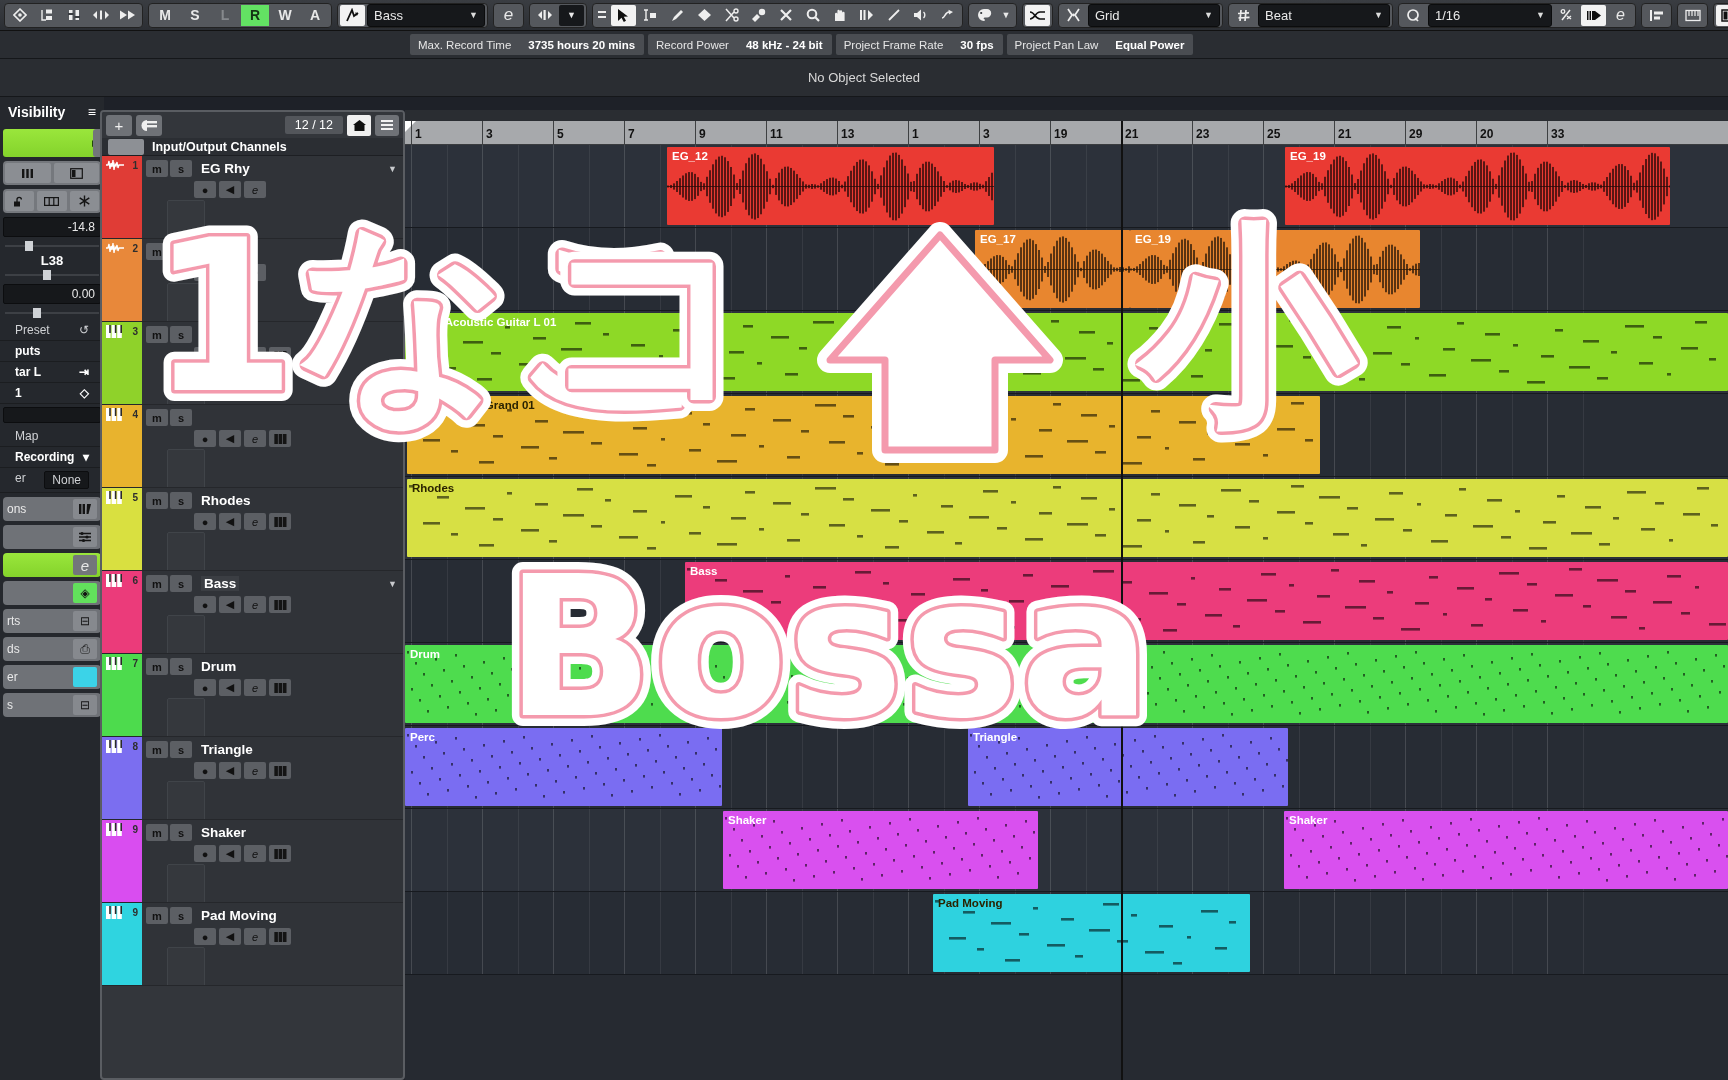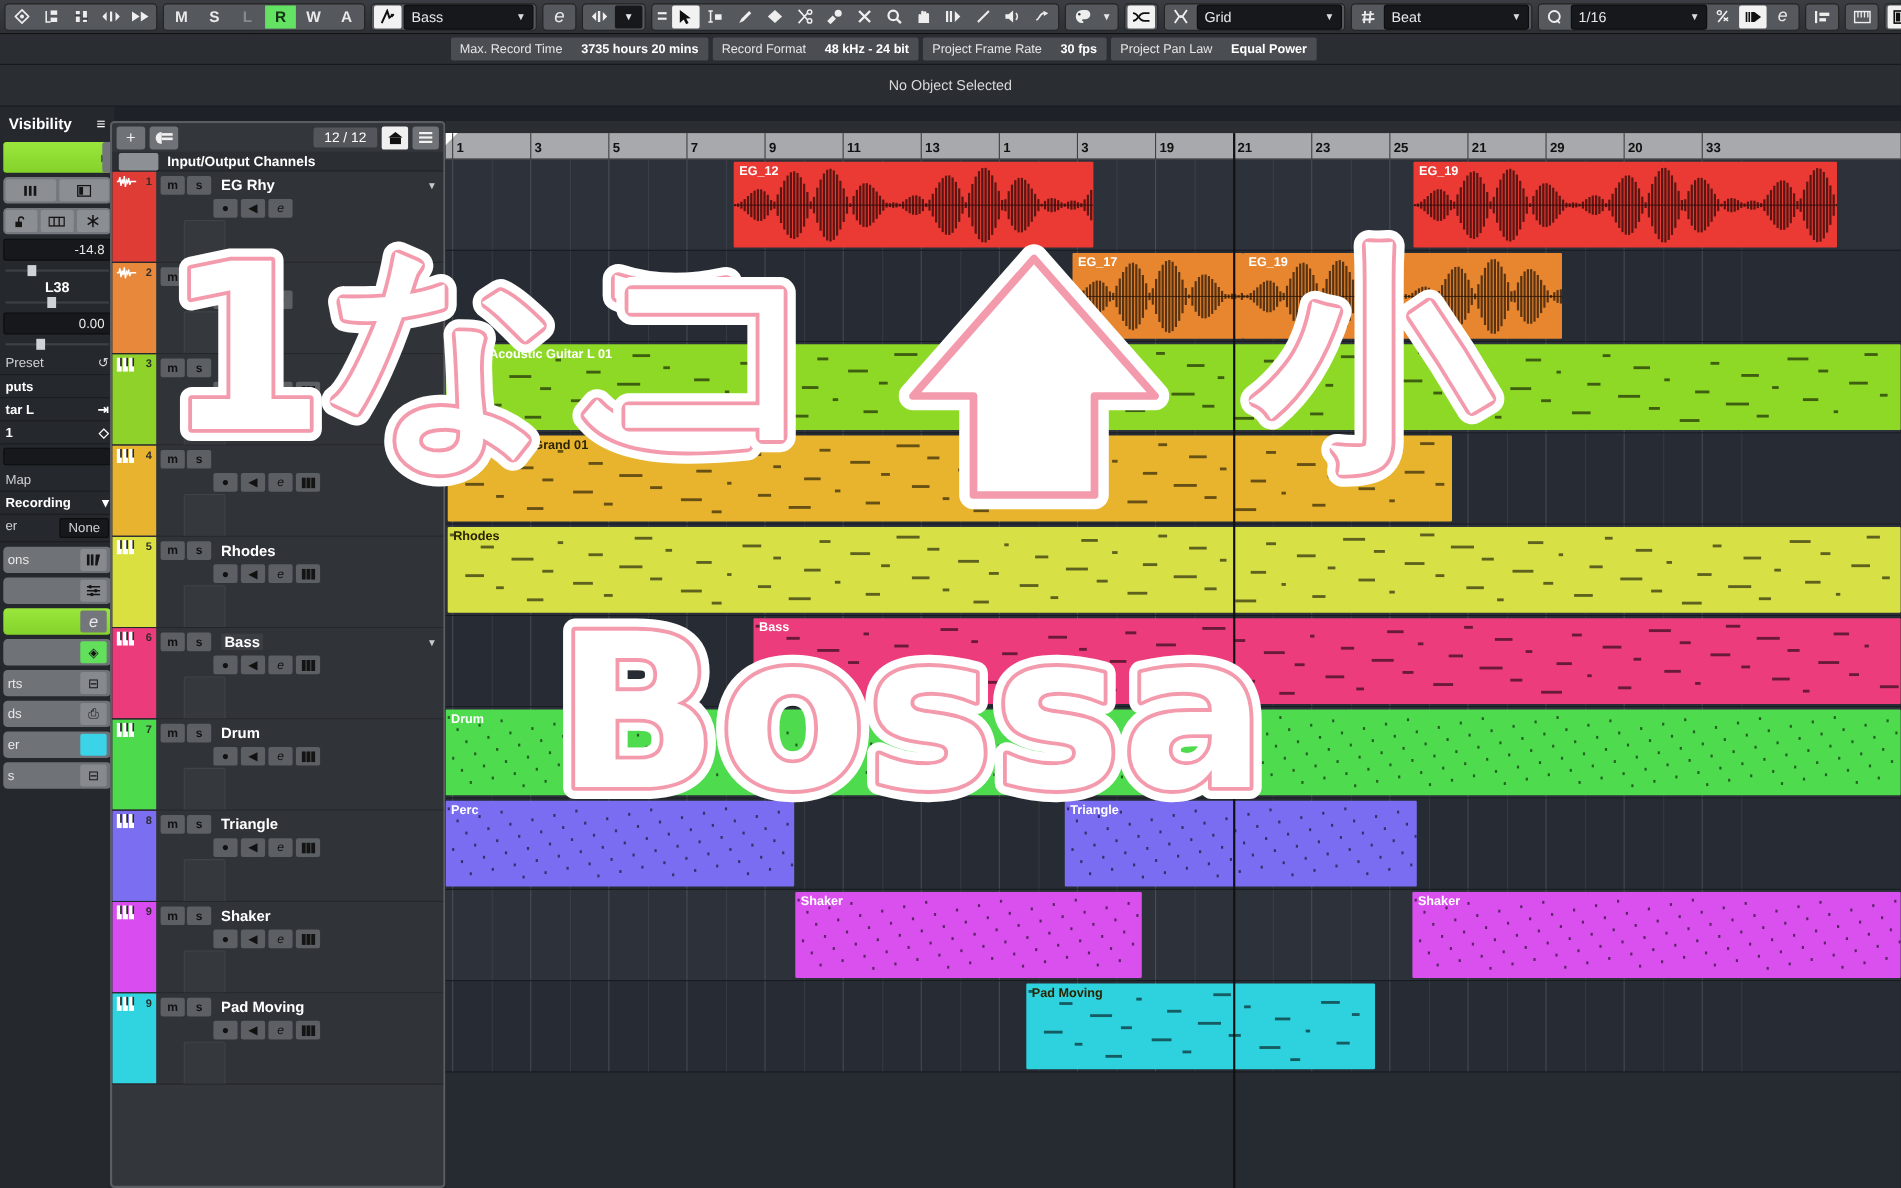--- a/index.html
+++ b/index.html
@@ -59,21 +59,21 @@
     display:flex; align-items:center; justify-content:center; }
   .ipanel{ background:#75787d; border-radius:4px; margin:4px 3px; padding:2px;
     display:flex; gap:3px; }
   .icell{ flex:1; height:20px; background:#8b8e93; border-radius:2px; display:flex;
     align-items:center; justify-content:center; color:#151515; font-size:11px; }
   .dark{ background:#16181b; border:1px solid #0c0d0f; border-radius:2px; margin:3px;
     color:#e8e8e8; font-size:12px; padding:2px 5px; text-align:right; }
   .slider{ height:12px; margin:1px 5px; position:relative; }
   .slider i{ position:absolute; left:0; right:0; top:5px; height:2px; background:#3d4045; }
   .slider b{ position:absolute; width:8px; height:10px; background:#cfd2d6; top:1px; }
-  .rowtxt{ color:#d0d2d5; font-size:12px; padding:3px 5px; border-bottom:1px solid #1b1d20;
+  .rowtxt{ color:#d0d2d5; font-size:12px; padding:3px 15px; border-bottom:1px solid #1b1d20;
     display:flex; justify-content:space-between; }
   .rowtxt.b{ font-weight:bold; color:#fff; }
   .lbtn{ background:#6f7277; border-radius:4px; margin:4px 3px; height:24px;
     display:flex; align-items:center; justify-content:space-between; padding:0 4px;
     color:#e9e9e9; font-size:12px; }
   .lbtn .ic{ width:24px; height:20px; background:#86898e; border-radius:2px;
     display:flex; align-items:center; justify-content:center; color:#141414; font-size:12px; }
   .lbtn .ic.gr{ background:#62e05c; }
   .lbtn .ic.cy{ background:#3bd3e8; }
 
@@ -399,21 +399,21 @@
     </div>
   </div>
 </div>
 
 <div class="infobar">
   <div class="ipill">
     <span class="k">Max. Record Time</span>
     <span class="v">3735 hours 20 mins</span>
   </div>
   <div class="ipill">
-    <span class="k">Record Format</span>
+    <span class="k">Record Power</span>
     <span class="v">48 kHz - 24 bit</span>
   </div>
   <div class="ipill">
     <span class="k">Project Frame Rate</span>
     <span class="v">30 fps</span>
   </div>
   <div class="ipill">
     <span class="k">Project Pan Law</span>
     <span class="v">Equal Power</span>
   </div>

